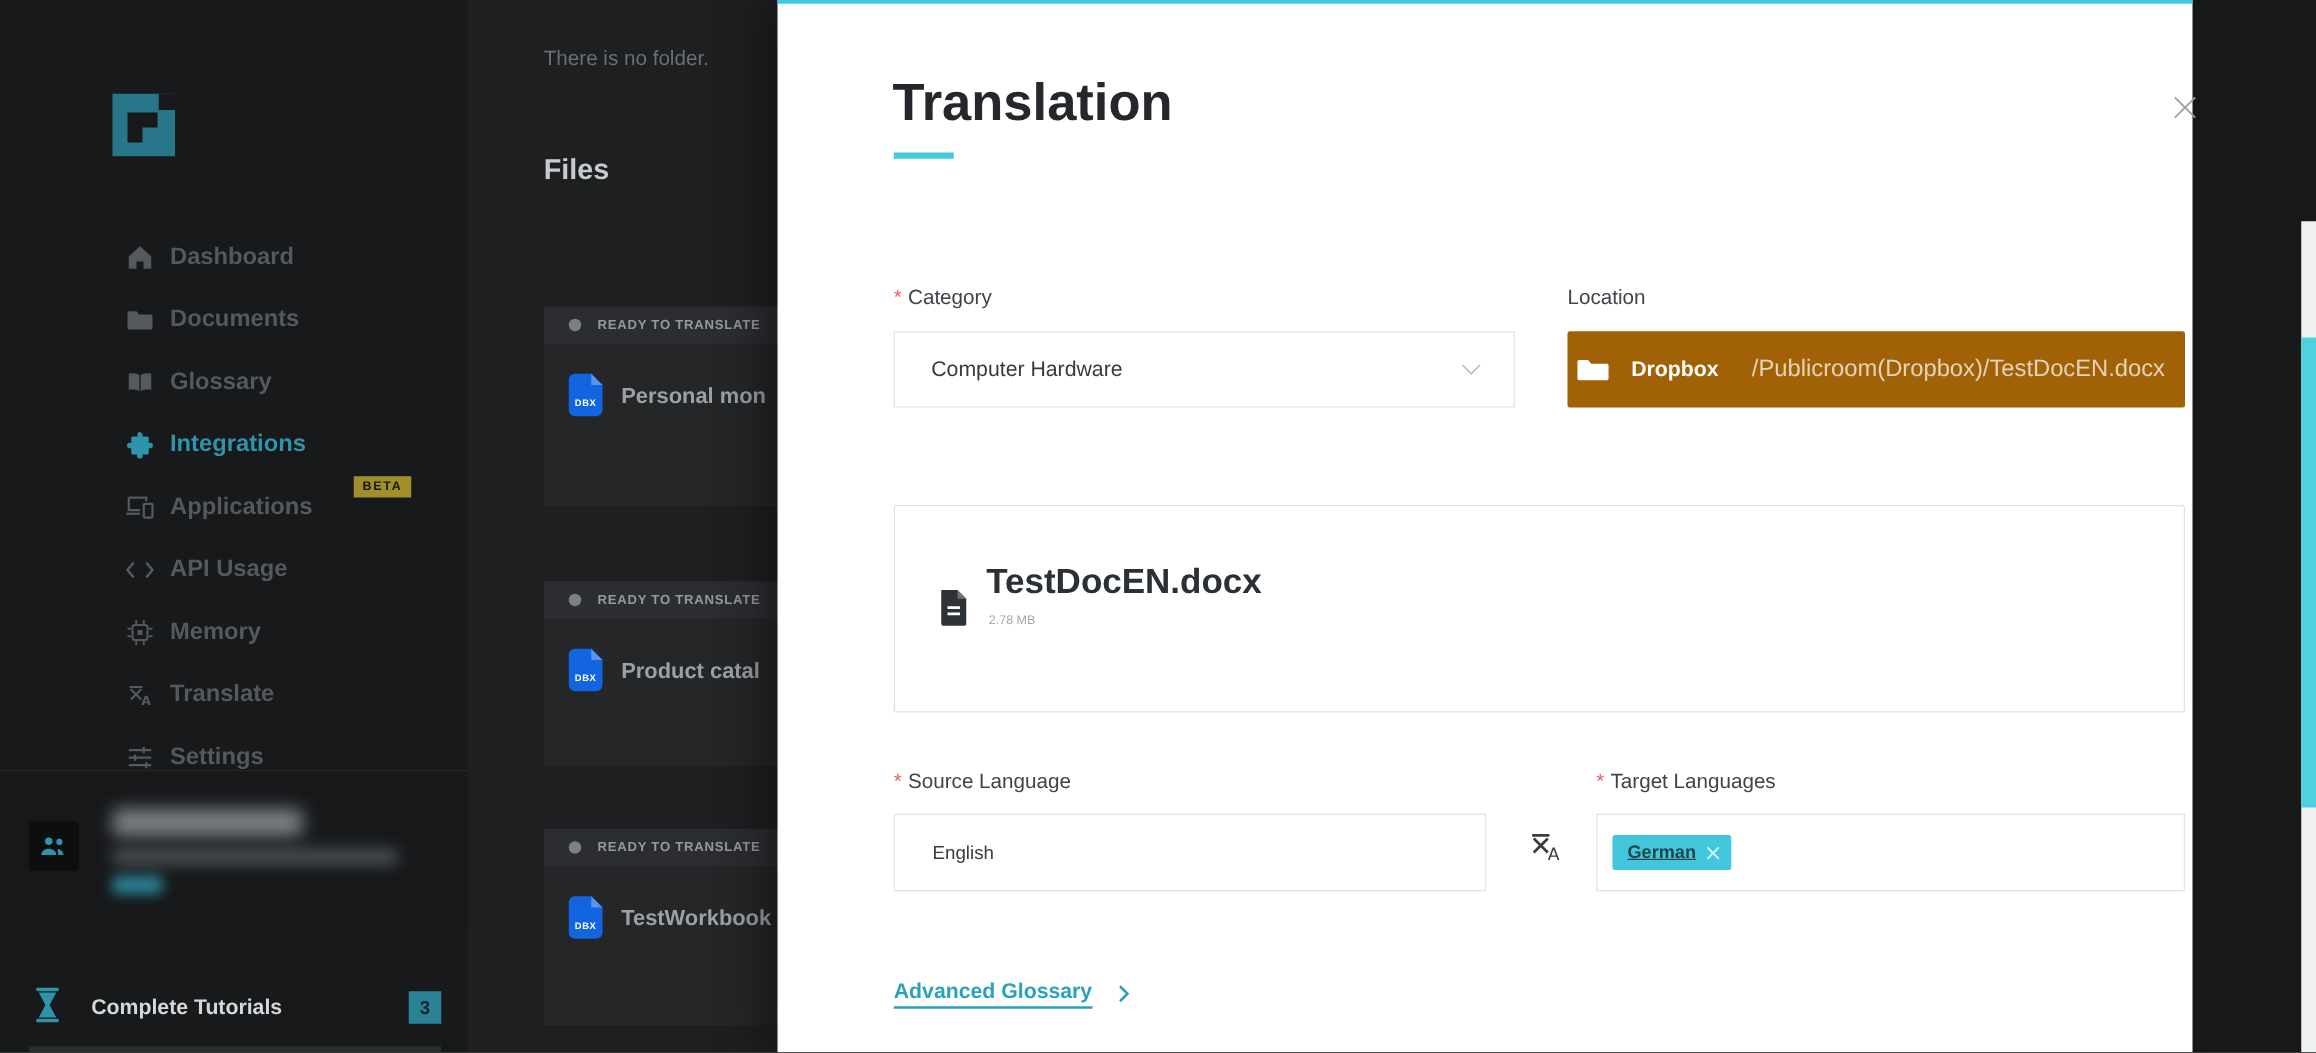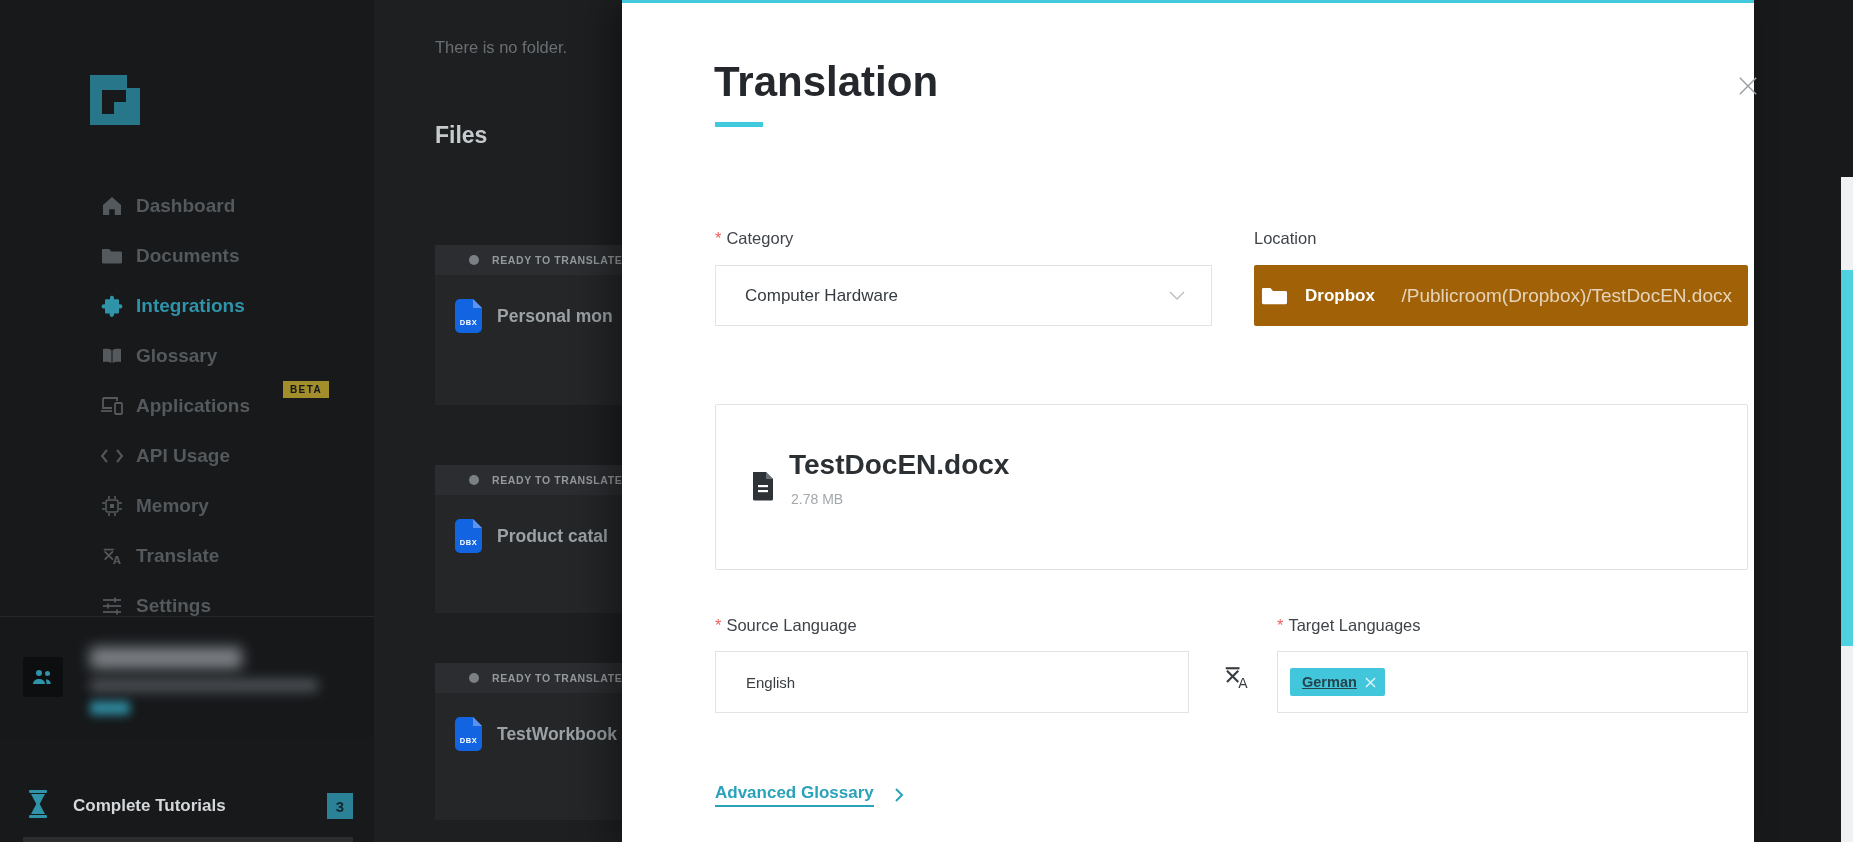--- a/index.html
+++ b/index.html
@@ -31,21 +31,21 @@
   .tut-label{position:absolute;left:73px;top:22px;font-size:17px;font-weight:600;color:#d4d8db;}
   .tut-count{position:absolute;left:327px;top:19px;width:26px;height:26px;background:#2b8296;
              color:#10272c;font-size:15px;font-weight:bold;display:flex;align-items:center;justify-content:center;}
   .tut-progress{position:absolute;left:23px;top:63px;width:330px;height:12px;background:#2b2d2f;}
   
   .filepanel{position:absolute;left:374px;top:0;width:248px;height:842px;background:#1d1f21;}
   .fp-empty{position:absolute;left:61px;top:38px;font-size:16.5px;color:#696f73;}
   .fp-heading{position:absolute;left:61px;top:122px;font-size:23px;font-weight:bold;color:#c6cbce;}
   .card{position:absolute;left:61px;width:204px;background:#242628;cursor:pointer;}
   .card.c1{top:245px;height:160px;} .card.c2{top:465px;height:148px;} .card.c3{top:663px;height:157px;}
-  .card-head{height:30px;background:#2b2d30;display:flex;align-items:center;padding-left:34px;}
+  .card-head{height:30px;background:#2b2d30;display:flex;align-items:center;padding-left:20px;}
   .status-dot{width:10px;height:10px;border-radius:50%;background:#7b8084;margin-right:13px;flex:none;}
   .card-status{font-size:10.5px;font-weight:bold;letter-spacing:.6px;color:#94999c;white-space:nowrap;}
   .card-body{position:absolute;left:20px;top:54px;display:flex;align-items:center;}
   .dbx{position:relative;width:27px;height:34px;background:#1264e0;border-radius:5px;flex:none;}
   .dbx::before{content:'';position:absolute;right:0;top:0;width:0;height:0;
                border-top:9px solid #242628;border-left:9px solid transparent;}
   .dbx::after{content:'';position:absolute;right:0;top:0;width:0;height:0;
               border-bottom:9px solid #5b93ee;border-right:9px solid transparent;}
   .dbx span{position:absolute;left:0;right:0;bottom:6px;text-align:center;
             color:#fff;font-size:7.5px;font-weight:bold;letter-spacing:.5px;}
@@ -66,21 +66,21 @@
           box-sizing:border-box;display:flex;align-items:center;justify-content:space-between;
           padding:0 26px 0 29px;font-size:17px;color:#363b40;cursor:pointer;background:#fff;}
   .locbar{position:absolute;left:632px;top:265px;width:494px;height:61px;background:#a16207;border-radius:2px;
           display:flex;align-items:center;padding-left:7px;box-sizing:border-box;cursor:pointer;}
   .loc-provider{margin-left:18px;font-size:17px;font-weight:bold;color:#ffffff;}
   .loc-path{margin-left:auto;padding-right:16px;font-size:19px;color:rgba(255,255,255,.72);white-space:nowrap;}
   .filebox{position:absolute;left:93px;top:404px;width:1033px;height:166px;border:1px solid #e1e2e3;
            box-sizing:border-box;border-radius:2px;}
   .fb-icon{position:absolute;left:35px;top:66px;}
   .fb-name{position:absolute;left:73px;top:44px;font-size:28px;font-weight:bold;color:#2b3034;}
-  .fb-size{position:absolute;left:75px;top:86px;font-size:14px;color:#a3a8ab;}
+  .fb-size{position:absolute;left:75px;top:86px;font-size:10px;color:#a3a8ab;}
   .input{position:absolute;top:651px;height:62px;border:1px solid #e2e3e4;box-sizing:border-box;
          display:flex;align-items:center;background:#fff;}
   .input-src{left:93px;width:474px;padding-left:30px;font-size:15px;color:#383d42;cursor:text;}
   .input-tgt{left:655px;width:471px;padding-left:12px;cursor:text;}
   .lang-swap{position:absolute;left:597px;top:660px;width:36px;height:34px;color:#373c41;cursor:pointer;
              display:flex;align-items:center;justify-content:center;}
   .chip{display:inline-flex;align-items:center;height:28px;background:#41c6db;border-radius:2px;
         padding:0 9px 0 12px;font-size:14.5px;font-weight:600;color:#25444b;text-decoration:underline;}
   .chip .x{margin-left:8px;display:flex;align-items:center;cursor:pointer;}
   .advanced{position:absolute;left:93px;top:783px;display:flex;align-items:center;cursor:pointer;}
@@ -113,36 +113,36 @@
           <span>Dashboard</span>
       </div>
       <div class="nav-item">
         <span class="nicon">
           <svg width="22" height="18" viewBox="0 0 22 18" fill="currentColor">
               <path d="M1 3.2A1.2 1.2 0 0 1 2.2 2h6l2.2 2.6h9.4A1.2 1.2 0 0 1 21 5.8V15a1.5 1.5 0 0 1-1.5 1.5h-17A1.5 1.5 0 0 1 1 15z"></path>
             </svg>
         </span>
           <span>Documents</span>
       </div>
-      <div class="nav-item active">
-        <span class="nicon">
-          <svg width="22" height="22" viewBox="0 0 22 22" fill="currentColor">
-              <path d="M9 1.6a2.2 2.2 0 0 1 4 1.2V4.2h4a1 1 0 0 1 1 1v4h1.2a2.2 2.2 0 1 1 0 4.4H18v4a1 1 0 0 1-1 1h-4v1.2a2.2 2.2 0 1 1-4.4 0v-1.2H5a1 1 0 0 1-1-1v-4H2.8a2.2 2.2 0 1 1 0-4.4H4v-4a1 1 0 0 1 1-1h4V2.8c0-.5.2-.9.5-1.2z"></path>
-            </svg>
-        </span>
-          <span>Integrations</span>
-      </div>
       <div class="nav-item">
         <span class="nicon">
           <svg width="22" height="18" viewBox="0 0 22 18" fill="currentColor">
               <path d="M10.5 3C8.5 1.6 5 1.4 2 2v13c3-.6 6.5-.4 8.5 1z"></path>
               <path d="M11.5 3c2-1.4 5.5-1.6 8.5-1v13c-3-.6-6.5-.4-8.5 1z"></path>
             </svg>
         </span>
           <span>Glossary</span>
+      </div>
+      <div class="nav-item active">
+        <span class="nicon">
+          <svg width="22" height="22" viewBox="0 0 22 22" fill="currentColor">
+              <path d="M9 1.6a2.2 2.2 0 0 1 4 1.2V4.2h4a1 1 0 0 1 1 1v4h1.2a2.2 2.2 0 1 1 0 4.4H18v4a1 1 0 0 1-1 1h-4v1.2a2.2 2.2 0 1 1-4.4 0v-1.2H5a1 1 0 0 1-1-1v-4H2.8a2.2 2.2 0 1 1 0-4.4H4v-4a1 1 0 0 1 1-1h4V2.8c0-.5.2-.9.5-1.2z"></path>
+            </svg>
+        </span>
+          <span>Integrations</span>
       </div>
       <div class="nav-item">
         <span class="nicon">
           <svg width="24" height="20" viewBox="0 0 24 20" fill="none" stroke="currentColor" stroke-width="1.8">
               <path d="M3 2h14v3"></path>
               <path d="M3 2v10h9"></path>
               <path d="M1 15h11"></path>
               <rect x="15" y="7" width="7" height="11" rx="1"></rect>
             </svg>
         </span>

